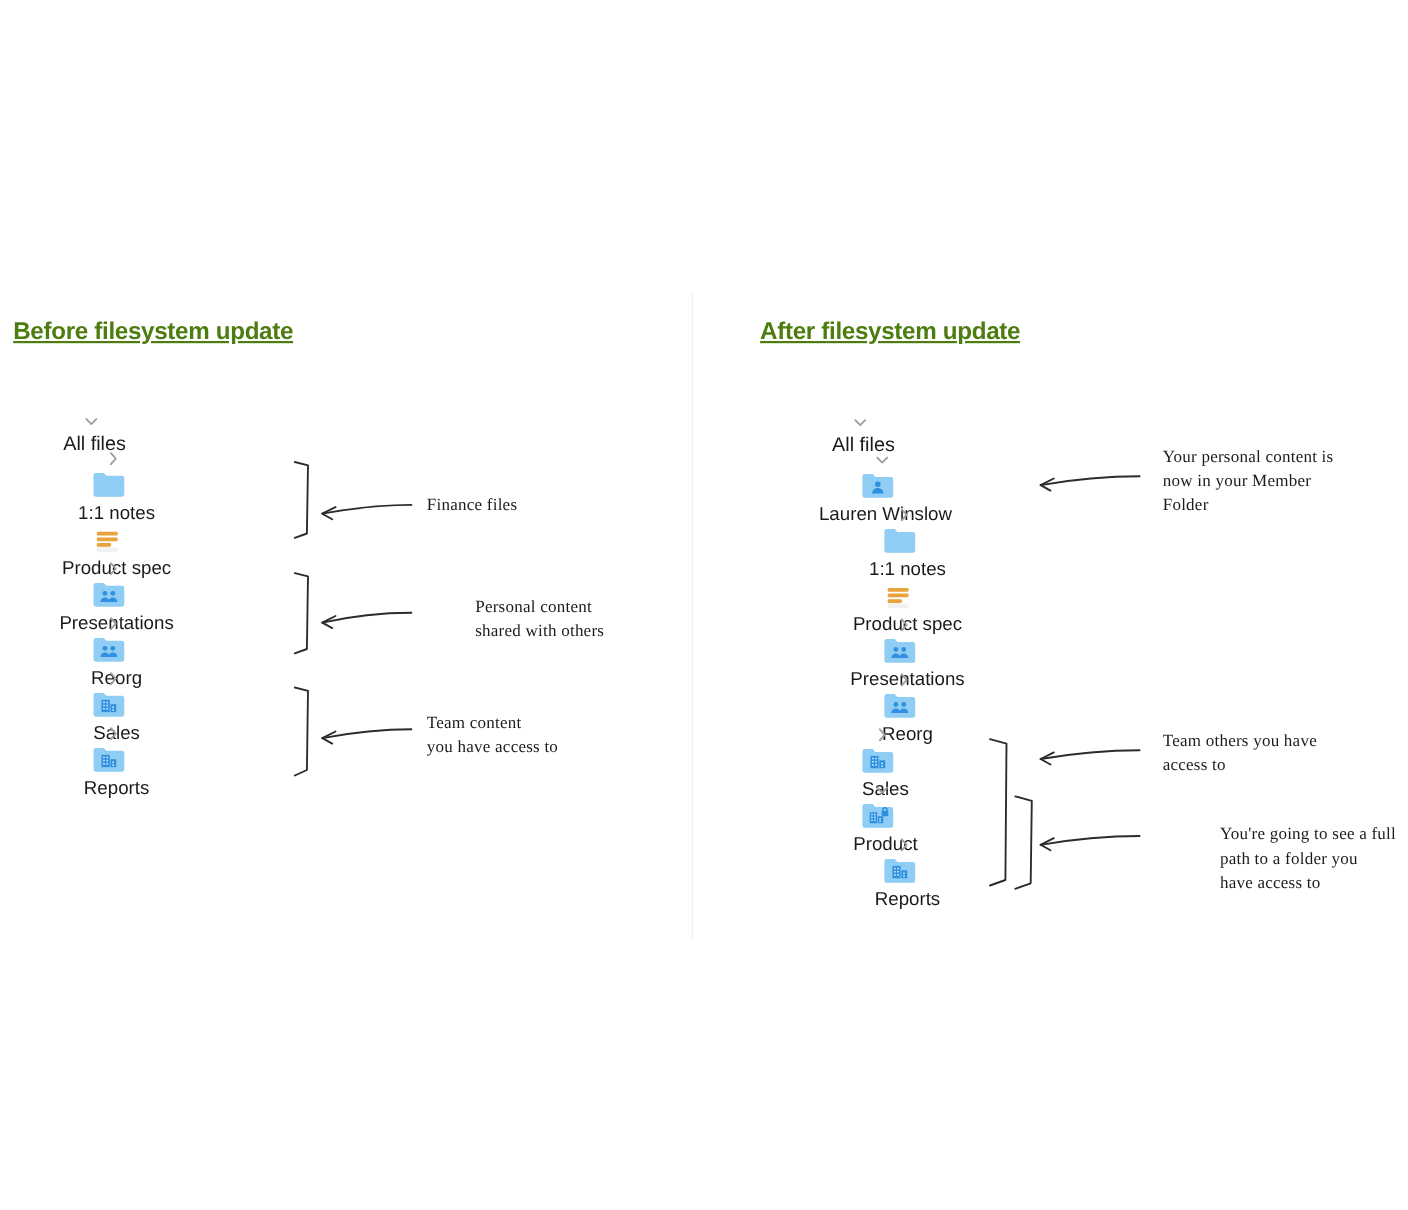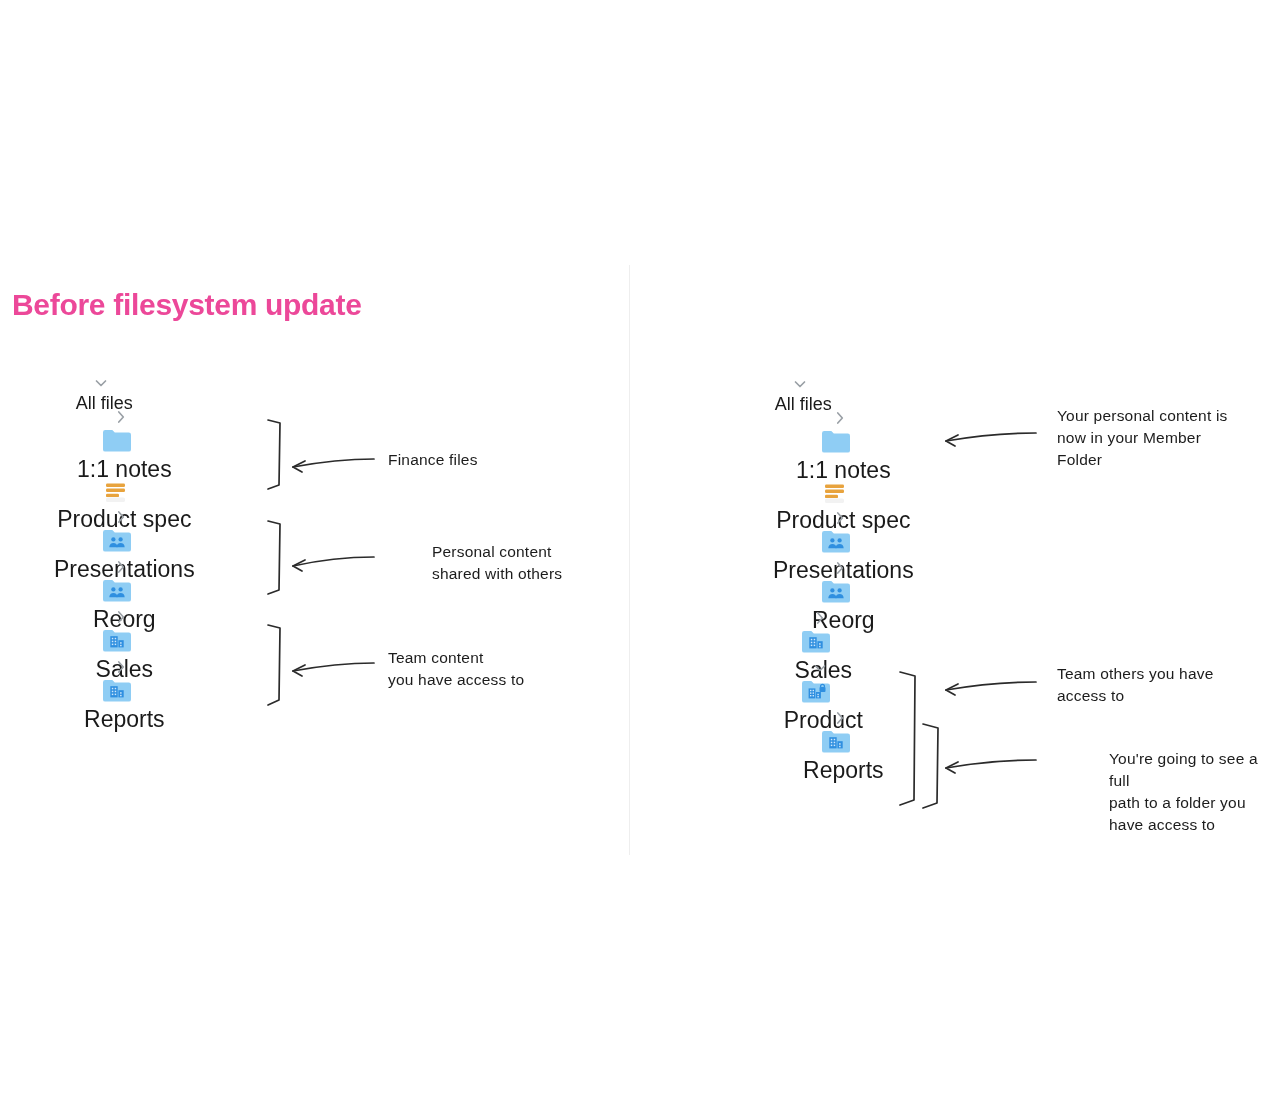--- a/index.html
+++ b/index.html
@@ -17,25 +17,26 @@
 
   .divider{
     position:absolute;
     left:629px;top:265px;
     width:1px;height:590px;
     background:#eeeeee;
   }
 
   .panel-title{
     position:absolute;
-    font-size:30px;
+    font-size:22px;
     font-weight:bold;
-    color:#ec4899;
+    color:#4d7c0f;
     letter-spacing:-0.3px;
     white-space:nowrap;
+    text-decoration:underline;
   }
   #title-before{left:12px;top:288px;}
   #title-after{left:691px;top:288px;}
 
   
   .tree{position:absolute;}
   #tree-before{left:0px;top:372px;}
   #tree-after{left:679px;top:373px;}
 
   .tree-row{
@@ -59,40 +60,40 @@
 
   .ficon{
     width:30px;height:26px;
     flex:0 0 30px;
     margin-right:14px;
     position:relative;
   }
   .ficon svg{display:block;position:absolute;left:0;top:0;}
 
   .row-label{
-    font-size:23px;
+    font-size:17px;
     color:#1a1a1a;
     line-height:1;
   }
   .root .row-label{font-size:18px;}
 
   
   .ind-0{margin-left:14px;}
   .ind-1{margin-left:54px;}
   .ind-2{margin-left:94px;}
 
   
   .anno-layer{
     position:absolute;left:0;top:0;
     width:1280px;height:1100px;
     pointer-events:none;
   }
   .anno-text{
     position:absolute;
-    font-family:Liberation Sans, sans-serif;
+    font-family:Liberation Serif, serif;
     font-size:15.5px;
     line-height:22px;
     color:#1c1c1c;
     white-space:pre-line;
     letter-spacing:0.2px;
   }
 </style>
 </head>
 <body>
 
@@ -219,32 +220,48 @@
           <rect x="18.1" y="14.2" width="1.5" height="1.5" fill="#cfe8fb"></rect>
           <rect x="18.1" y="16.8" width="1.5" height="1.5" fill="#cfe8fb"></rect>
         </svg>
       </span>
       <span class="row-label">Reports</span>
     </div>
   </div>
 </div>
 
 <div class="panel" id="panel-after">
+  <div class="panel-title" id="title-after" style="left:61px;">After filesystem update</div>
 
   <div class="tree" id="tree-after" style="left:49px;">
 
     <div class="tree-row root ind-0">
       <span class="chev">
         <svg width="18" height="18" viewBox="0 0 18 18">
             <path d="M4.5 7 L9 11.5 L13.5 7" fill="none" stroke="#9aa0a6" stroke-width="1.7" stroke-linecap="round" stroke-linejoin="round"></path>
           </svg>
       </span>
       <span class="row-label">All files</span>
     </div>
 
+    <div class="tree-row ind-1">
+      <span class="chev">
+        <svg width="18" height="18" viewBox="0 0 18 18">
+            <path d="M4.5 7 L9 11.5 L13.5 7" fill="none" stroke="#9aa0a6" stroke-width="1.7" stroke-linecap="round" stroke-linejoin="round"></path>
+          </svg>
+      </span>
+      <span class="ficon">
+        <svg width="30" height="26" viewBox="0 0 30 26">
+          <path d="M1 4.2a2.2 2.2 0 0 1 2.2-2.2h7.1l2.5 2.6h14a2.2 2.2 0 0 1 2.2 2.2v14.6a2.2 2.2 0 0 1-2.2 2.2H3.2A2.2 2.2 0 0 1 1 21.4z" fill="#8fcdf4"></path>
+          <circle cx="15" cy="11.2" r="2.5" fill="#2f8fe0"></circle>
+          <path d="M9.9 19.6c0-3 2.3-5 5.1-5s5.1 2 5.1 5z" fill="#2f8fe0"></path>
+        </svg>
+      </span>
+      <span class="row-label">Lauren Winslow</span>
+    </div>
 
     <div class="tree-row ind-2">
       <span class="chev">
         <svg width="18" height="18" viewBox="0 0 18 18">
             <path d="M6.8 4 L11.3 9 L6.8 14" fill="none" stroke="#9aa0a6" stroke-width="1.7" stroke-linecap="round" stroke-linejoin="round"></path>
           </svg>
       </span>
       <span class="ficon">
         <svg width="30" height="26" viewBox="0 0 30 26">
           <path d="M1 4.2a2.2 2.2 0 0 1 2.2-2.2h7.1l2.5 2.6h14a2.2 2.2 0 0 1 2.2 2.2v14.6a2.2 2.2 0 0 1-2.2 2.2H3.2A2.2 2.2 0 0 1 1 21.4z" fill="#8fcdf4"></path>

